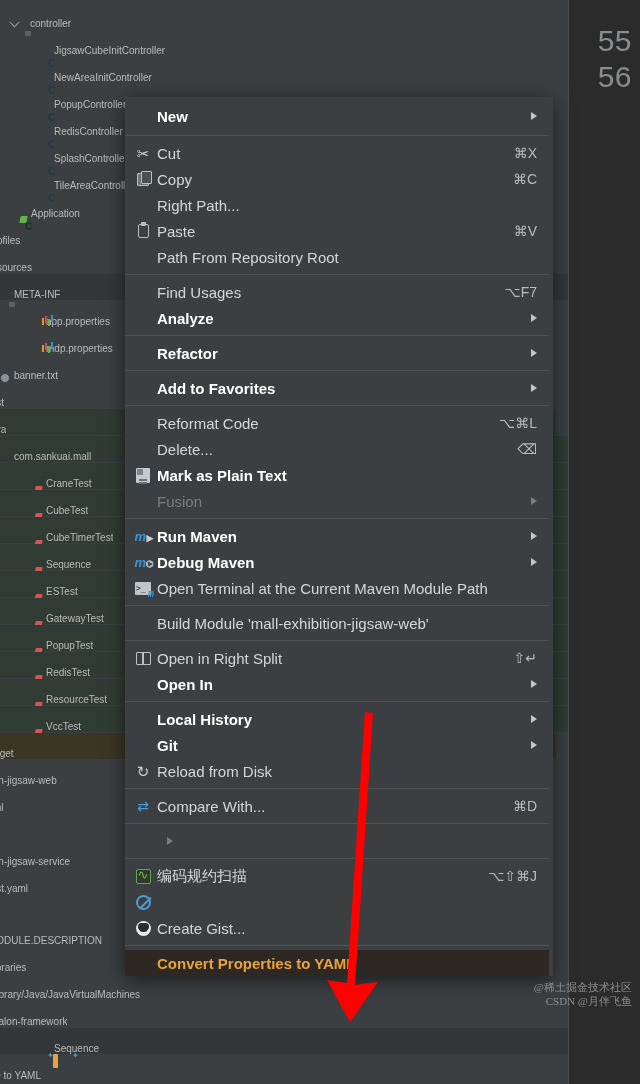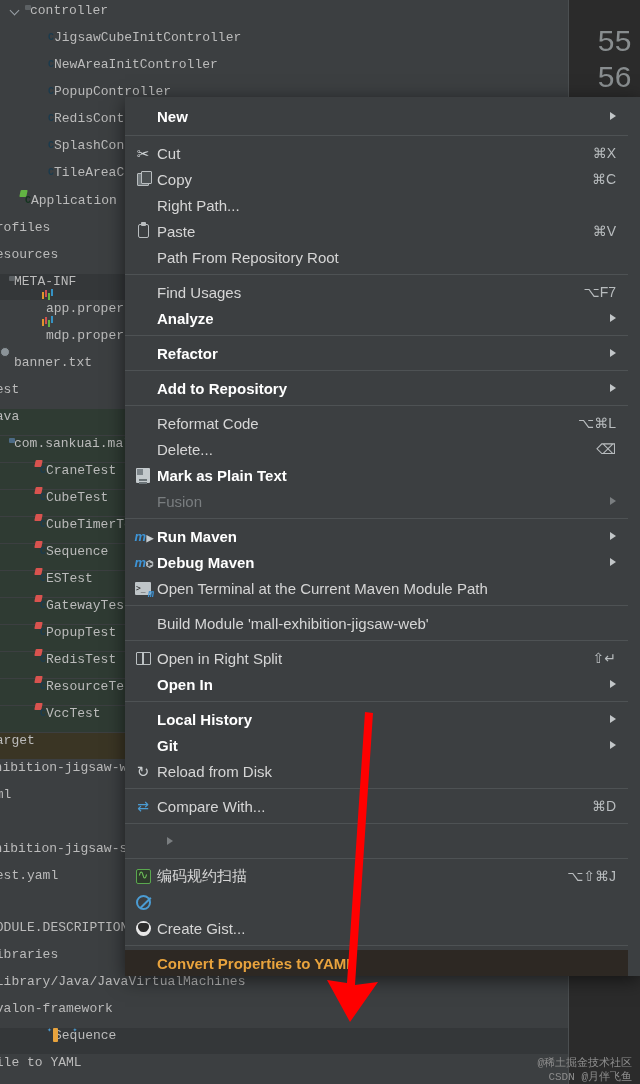--- a/index.html
+++ b/index.html
@@ -26,22 +26,22 @@
     background: #4b4f51;
   }
   .line-no {
     position: absolute; right: 8px; color: #888d8f; font-size: 30px;
     font-family: Liberation Sans, sans-serif; letter-spacing: .5px;
   }
 
   
   .trow {
     position: absolute; left: 0; width: 568px; height: 26px;
-    display: flex; align-items: flex-start; white-space: nowrap;
-    color: #bbbbbb; font-size: 13px; font-family: Liberation Mono, monospace;
+    display: flex; align-items: flex-end; white-space: nowrap;
+    color: #bbbbbb; font-size: 10px;
   }
   .trow.green { background: #2f3b33; }
   .trow.sel-dark { background: #343739; }
   .trow.yellowbar { background: #3a3524; }
   .trow .lbl { overflow: hidden; }
   .arrow-tog {
     width: 14px; height: 14px; display: inline-block; position: relative;
     flex: 0 0 14px; margin-right: 2px;
   }
   .arrow-tog::after {
@@ -105,24 +105,24 @@
     content: ""; position: absolute; left: 5px; top: 0;
     width: 5px; height: 14px; background: #e8a33d; border-radius: 1px;
   }
   .seq-ic::after {
     content: "✦ ✦"; position: absolute; left: -1px; top: -3px;
     color: #4b9cd3; font-size: 8px; letter-spacing: 8px;
   }
 
   
   .menu {
-    position: absolute; left: 125px; top: 97px; width: 515px;
+    position: absolute; left: 125px; top: 97px; width: 428px;
     background: #3c3f41;
     box-shadow: 0 4px 18px rgba(0,0,0,.55);
-    padding: 4px 12px 0 0;
+    padding: 4px 4px 0 0;
     font-size: 15px;
   }
   .mi {
     position: relative; display: flex; align-items: center;
     height: 26px; padding: 0 12px 0 8px; color: #d6d6d6;
     white-space: nowrap;
   }
   .mi.bold { font-weight: bold; color: #ffffff; }
   .mi.disabled { color: #7a7e80; }
   .mi.header-new { height: 30px; }
@@ -235,23 +235,23 @@
     width: 9px; height: 9px; border-radius: 50% 50% 45% 45%;
     background: #2b2b2b;
     box-shadow: -2px -1px 0 -1px #2b2b2b, 2px -1px 0 -1px #2b2b2b;
   }
 
   
   .red-arrow { position: absolute; left: 0; top: 0; pointer-events: none; }
 
   
   .watermark {
-    position: absolute; right: 8px; top: 1056px; text-align: right;
+    position: absolute; right: 8px; top: 980px; text-align: right;
     color: #8d8d8d; font-size: 11px; line-height: 14px;
-    font-family: Liberation Mono, monospace;
+    font-family: Liberation Serif, serif;
   }
 </style>
 </head>
 <body>
 
 <div id="root">
 
   <div class="ide-bg">
     <div class="tree-pane"></div>
     <div class="editor-pane"></div>
@@ -455,21 +455,21 @@
       </div>
       <div class="sep"></div>
       <div class="mi bold">
         <span class="micon"></span>
         <span class="mlabel">Refactor</span>
         <span class="chev"></span>
       </div>
       <div class="sep"></div>
       <div class="mi bold">
         <span class="micon"></span>
-        <span class="mlabel">Add to Repository</span>
+        <span class="mlabel">Add to Favorites</span>
         <span class="chev"></span>
       </div>
       <div class="sep"></div>
       <div class="mi">
         <span class="micon"></span>
         <span class="mlabel">Reformat Code</span>
         <span class="mkey">⌥⌘L</span>
       </div>
       <div class="mi">
         <span class="micon"></span>

